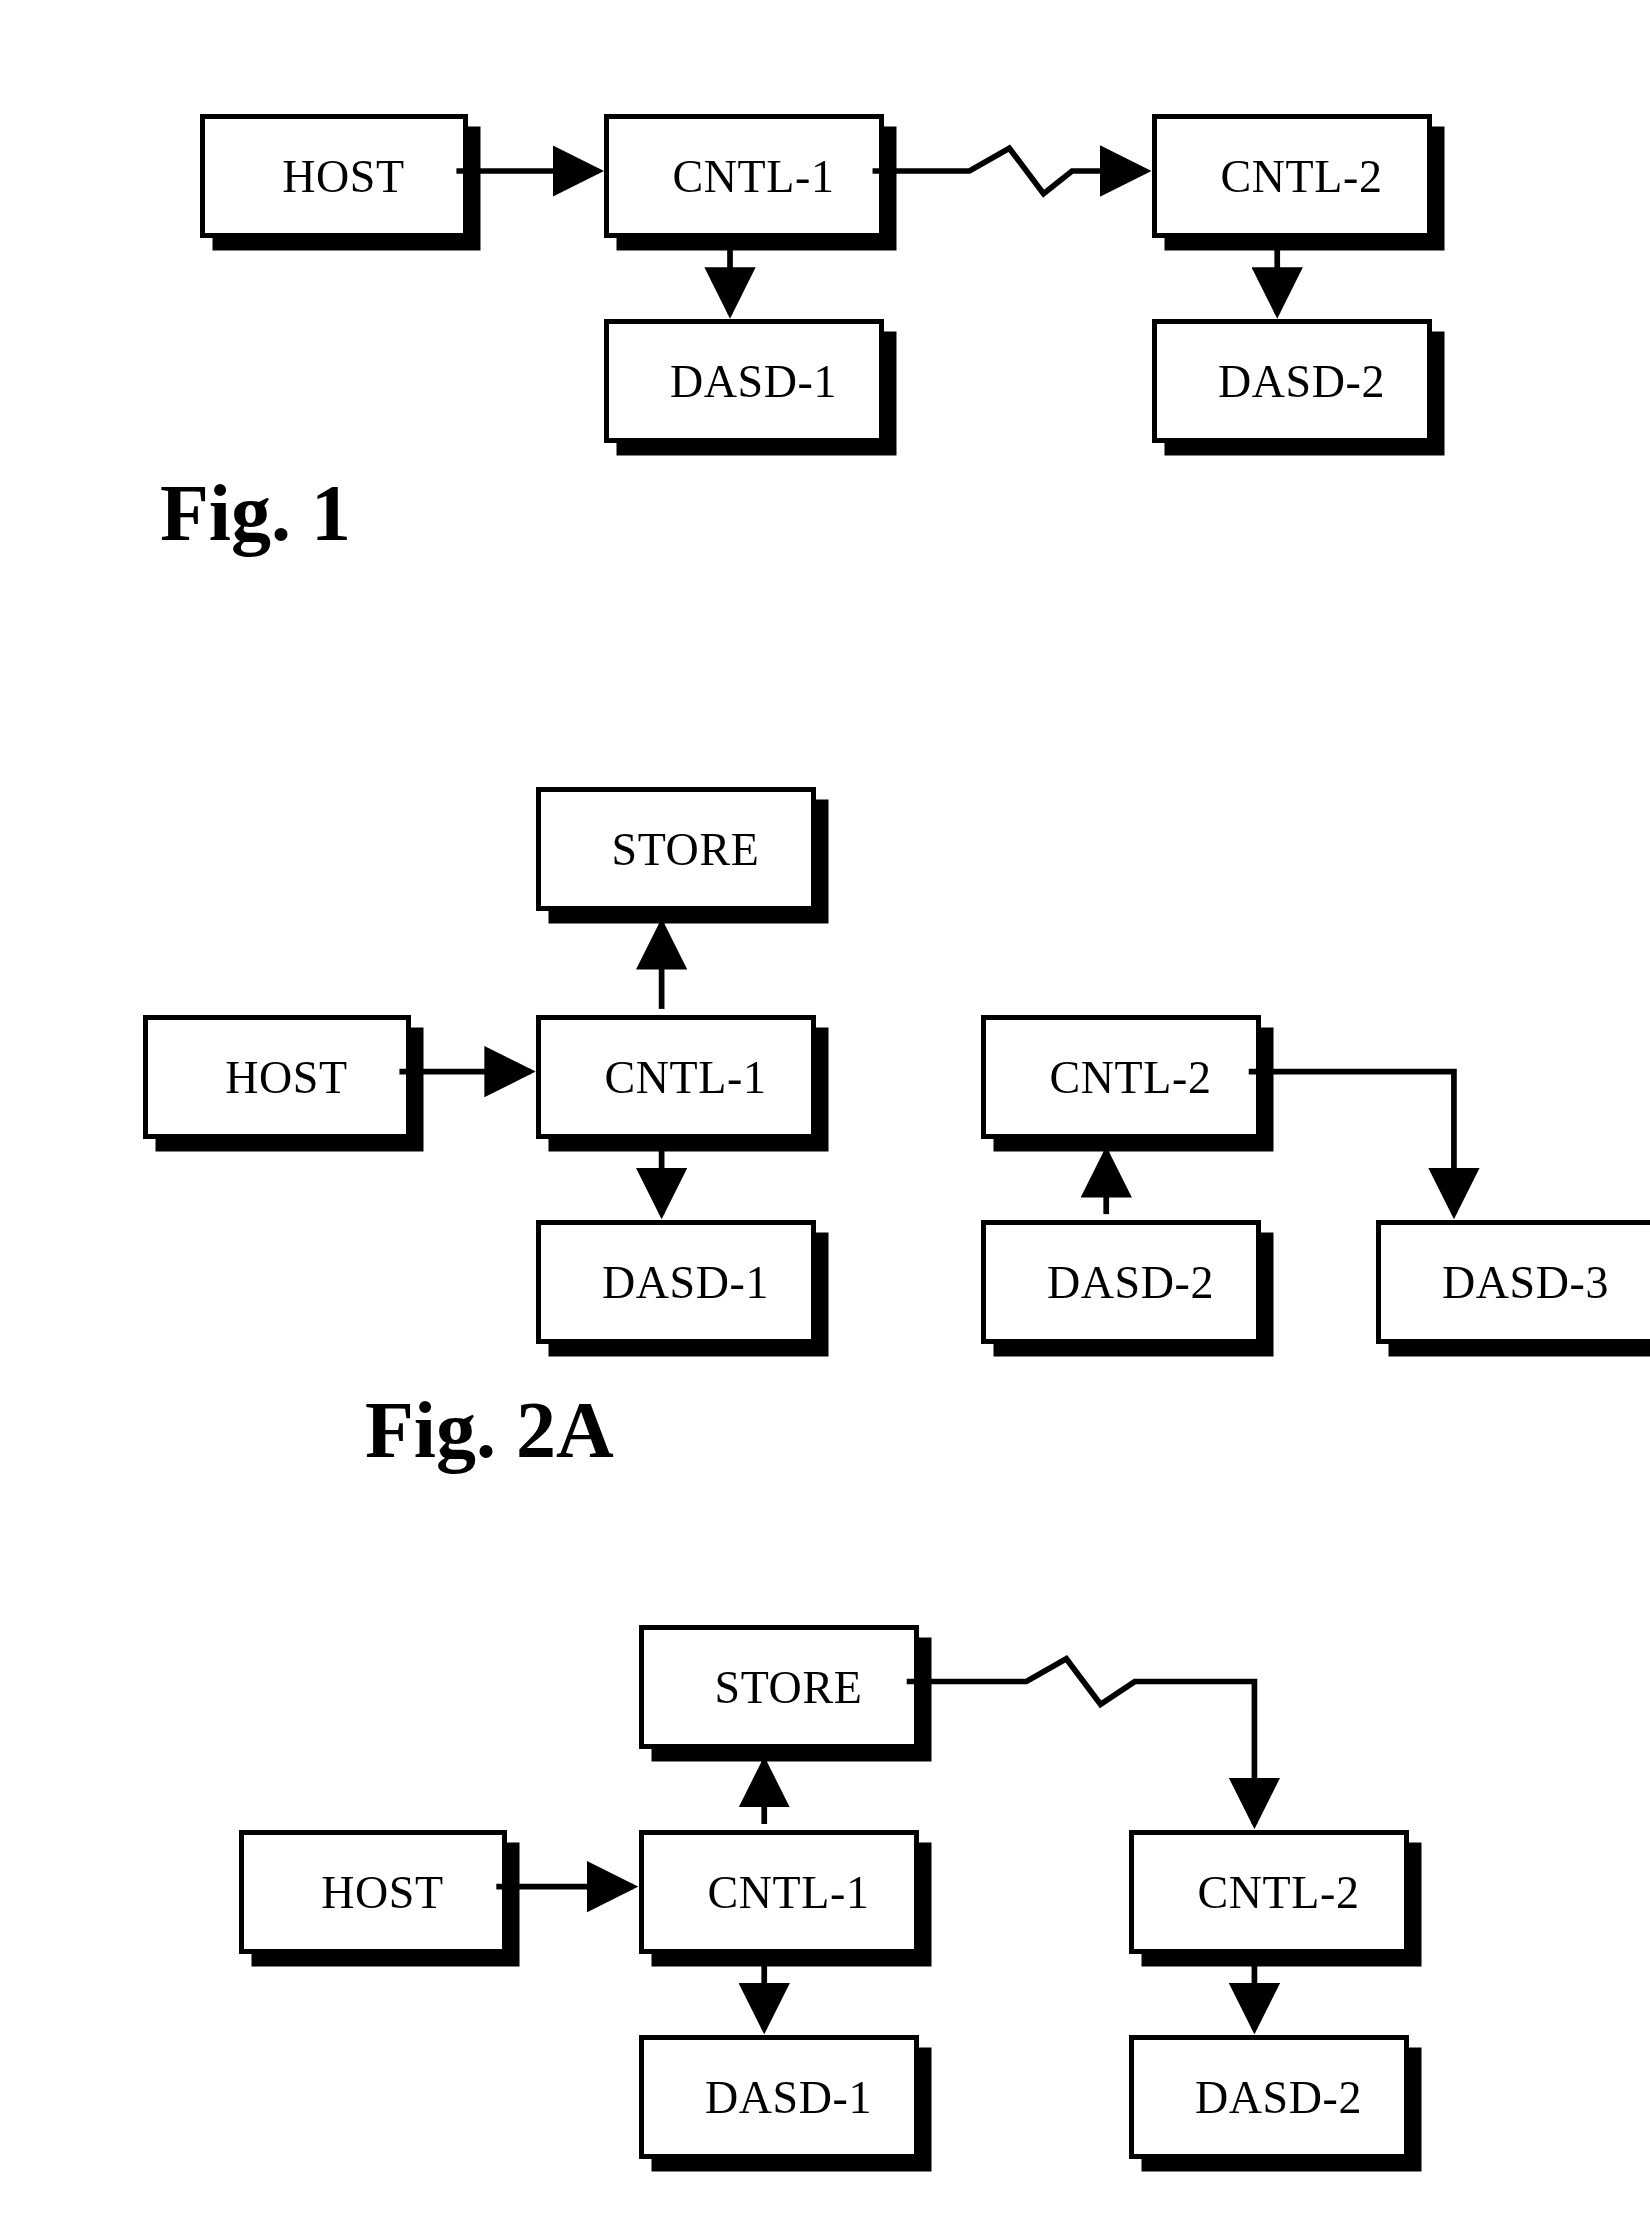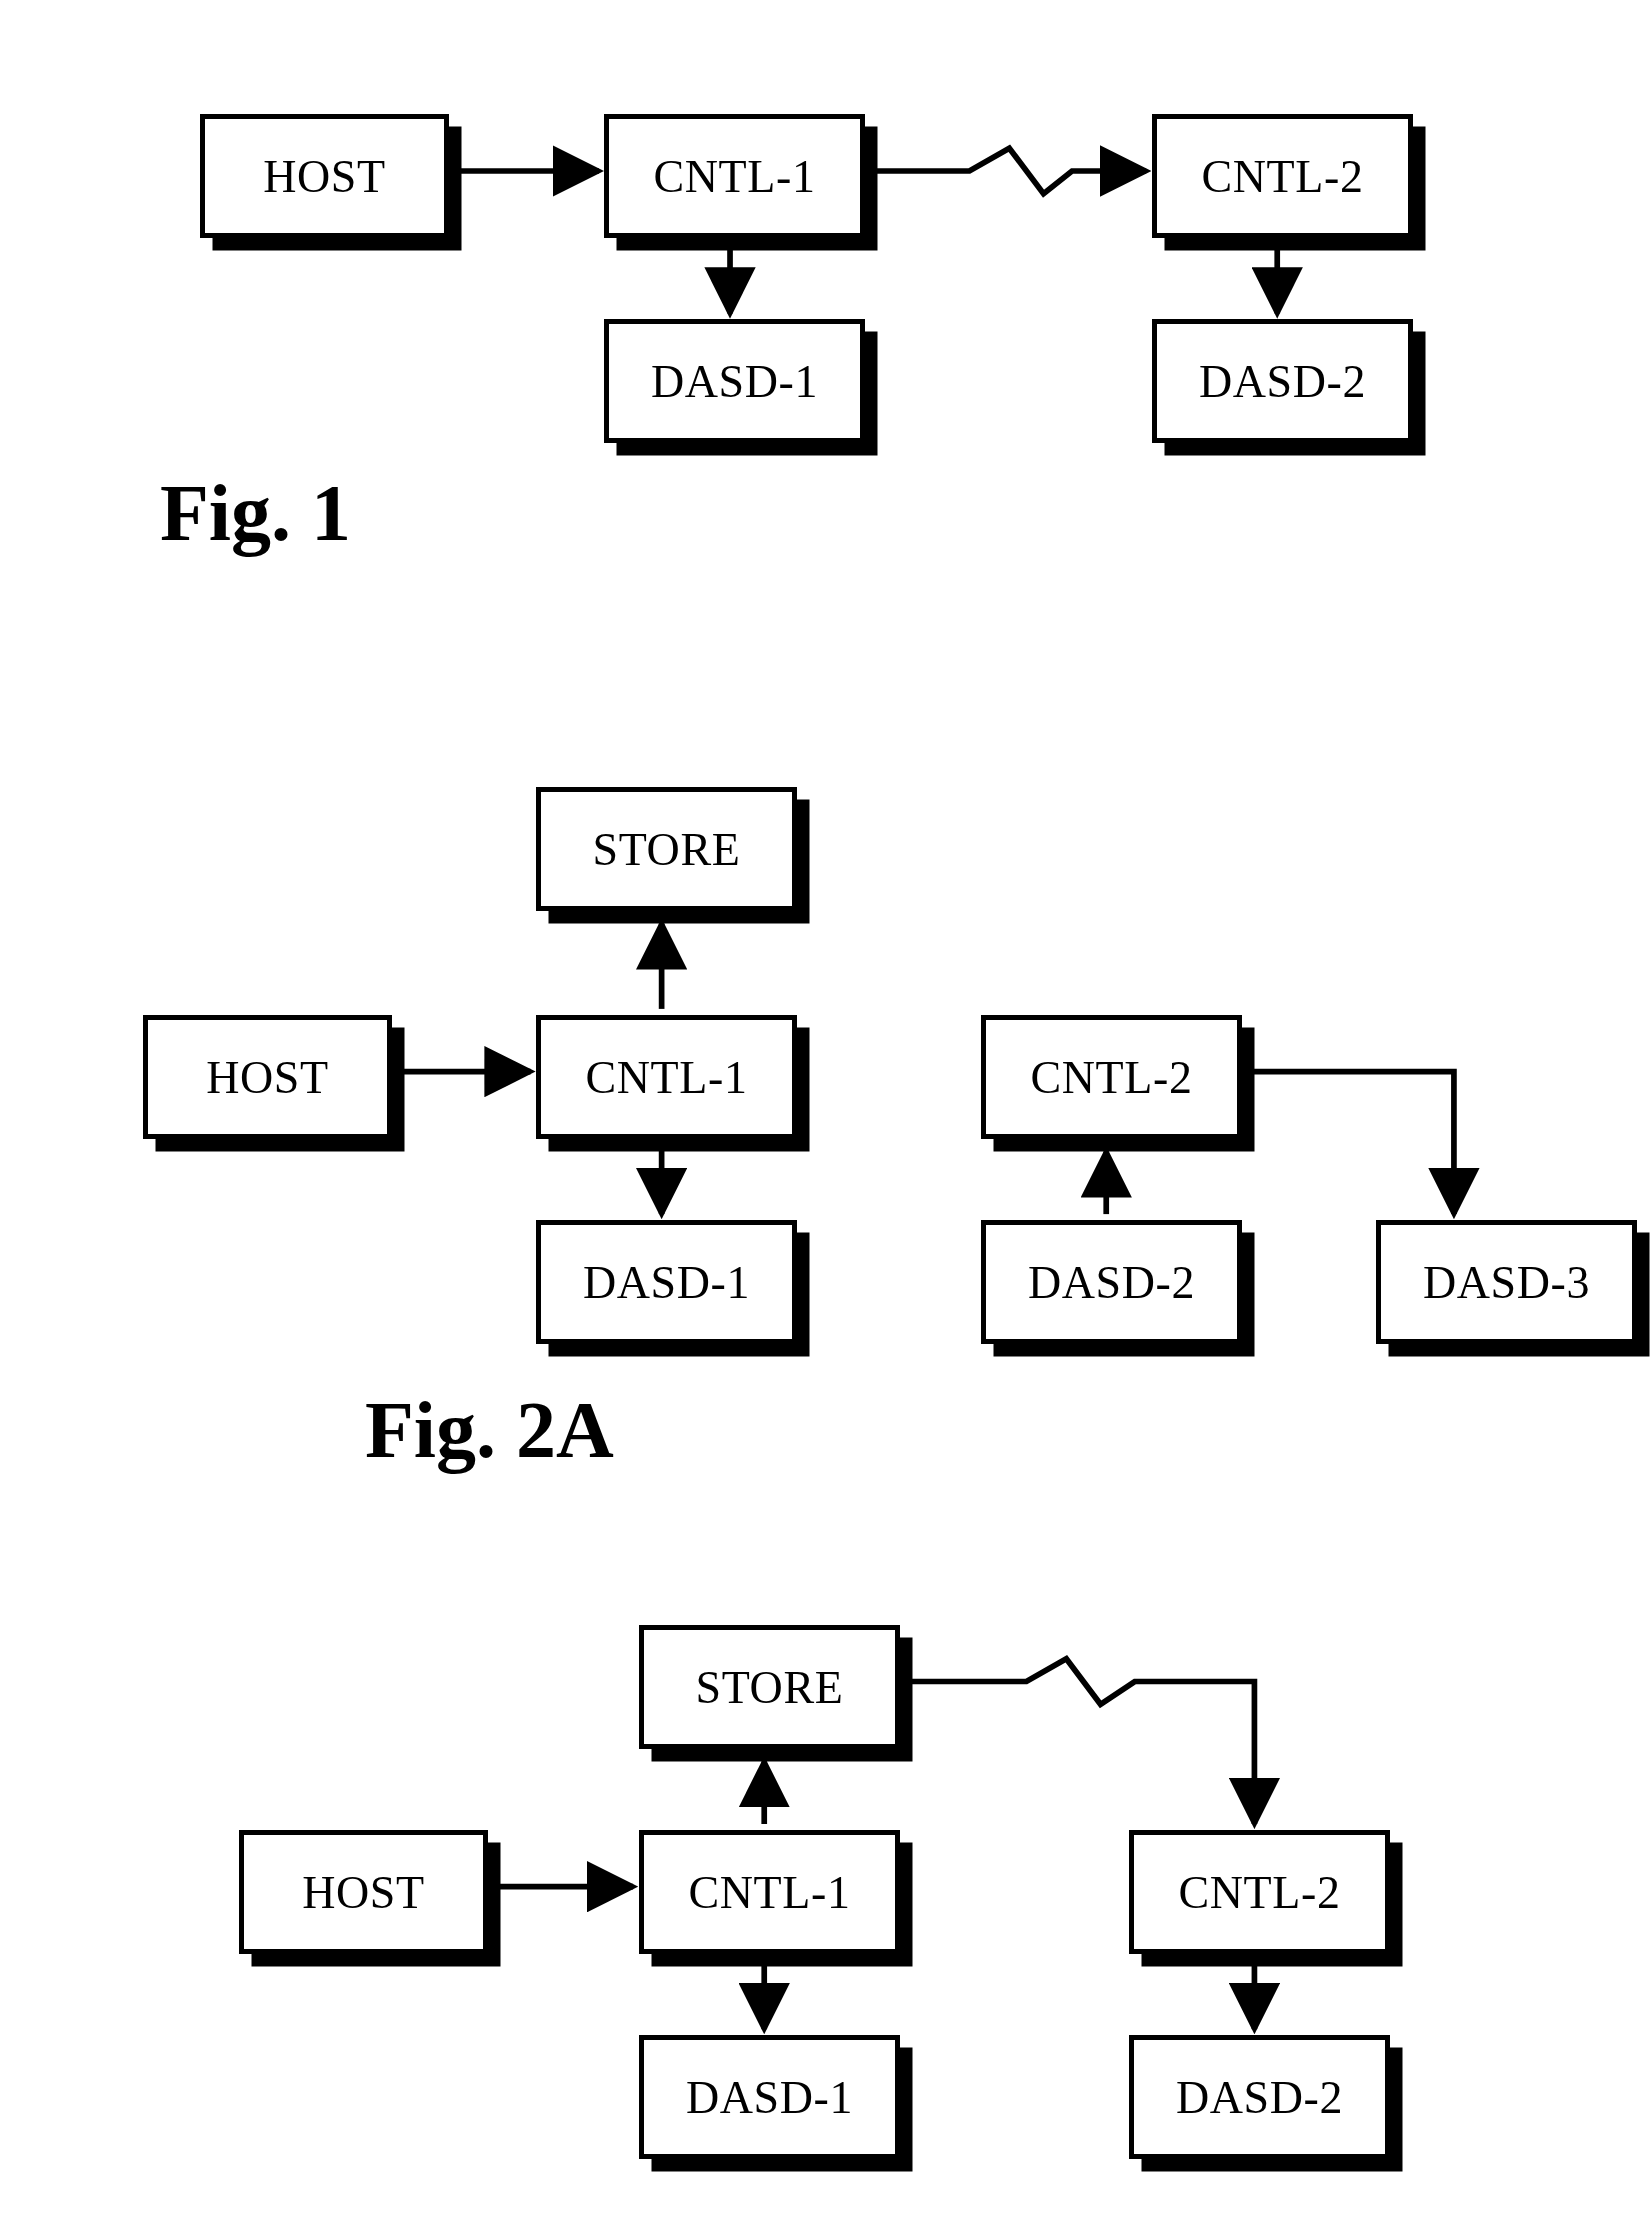--- a/index.html
+++ b/index.html
@@ -3,21 +3,21 @@
 <meta charset="utf-8">
 <style>
   html,body{margin:0;padding:0;background:#fff;font-family:"Times New Roman",serif;}
   .page{position:relative;width:1651px;height:2227px;}
   .box{
     position:absolute;
     background:#fff;
     border:5.1px solid #000;
     box-shadow:12.5px 12.5px 0 #000;
     display:flex;align-items:center;justify-content:center;
-    font-size:46px;letter-spacing:0.6px;
+    font-size:46px;letter-spacing:0.6px;padding-left:19px;
   }
   .figlabel{
     position:absolute;
     font-weight:bold;
     font-size:80px;
     text-align:center;
   }
   svg.arrows{position:absolute;left:0;top:0;width:1651px;height:2227px;pointer-events:none;}
   svg.arrows line, svg.arrows polyline{stroke:#000;stroke-width:10;fill:none;}
 </style>

